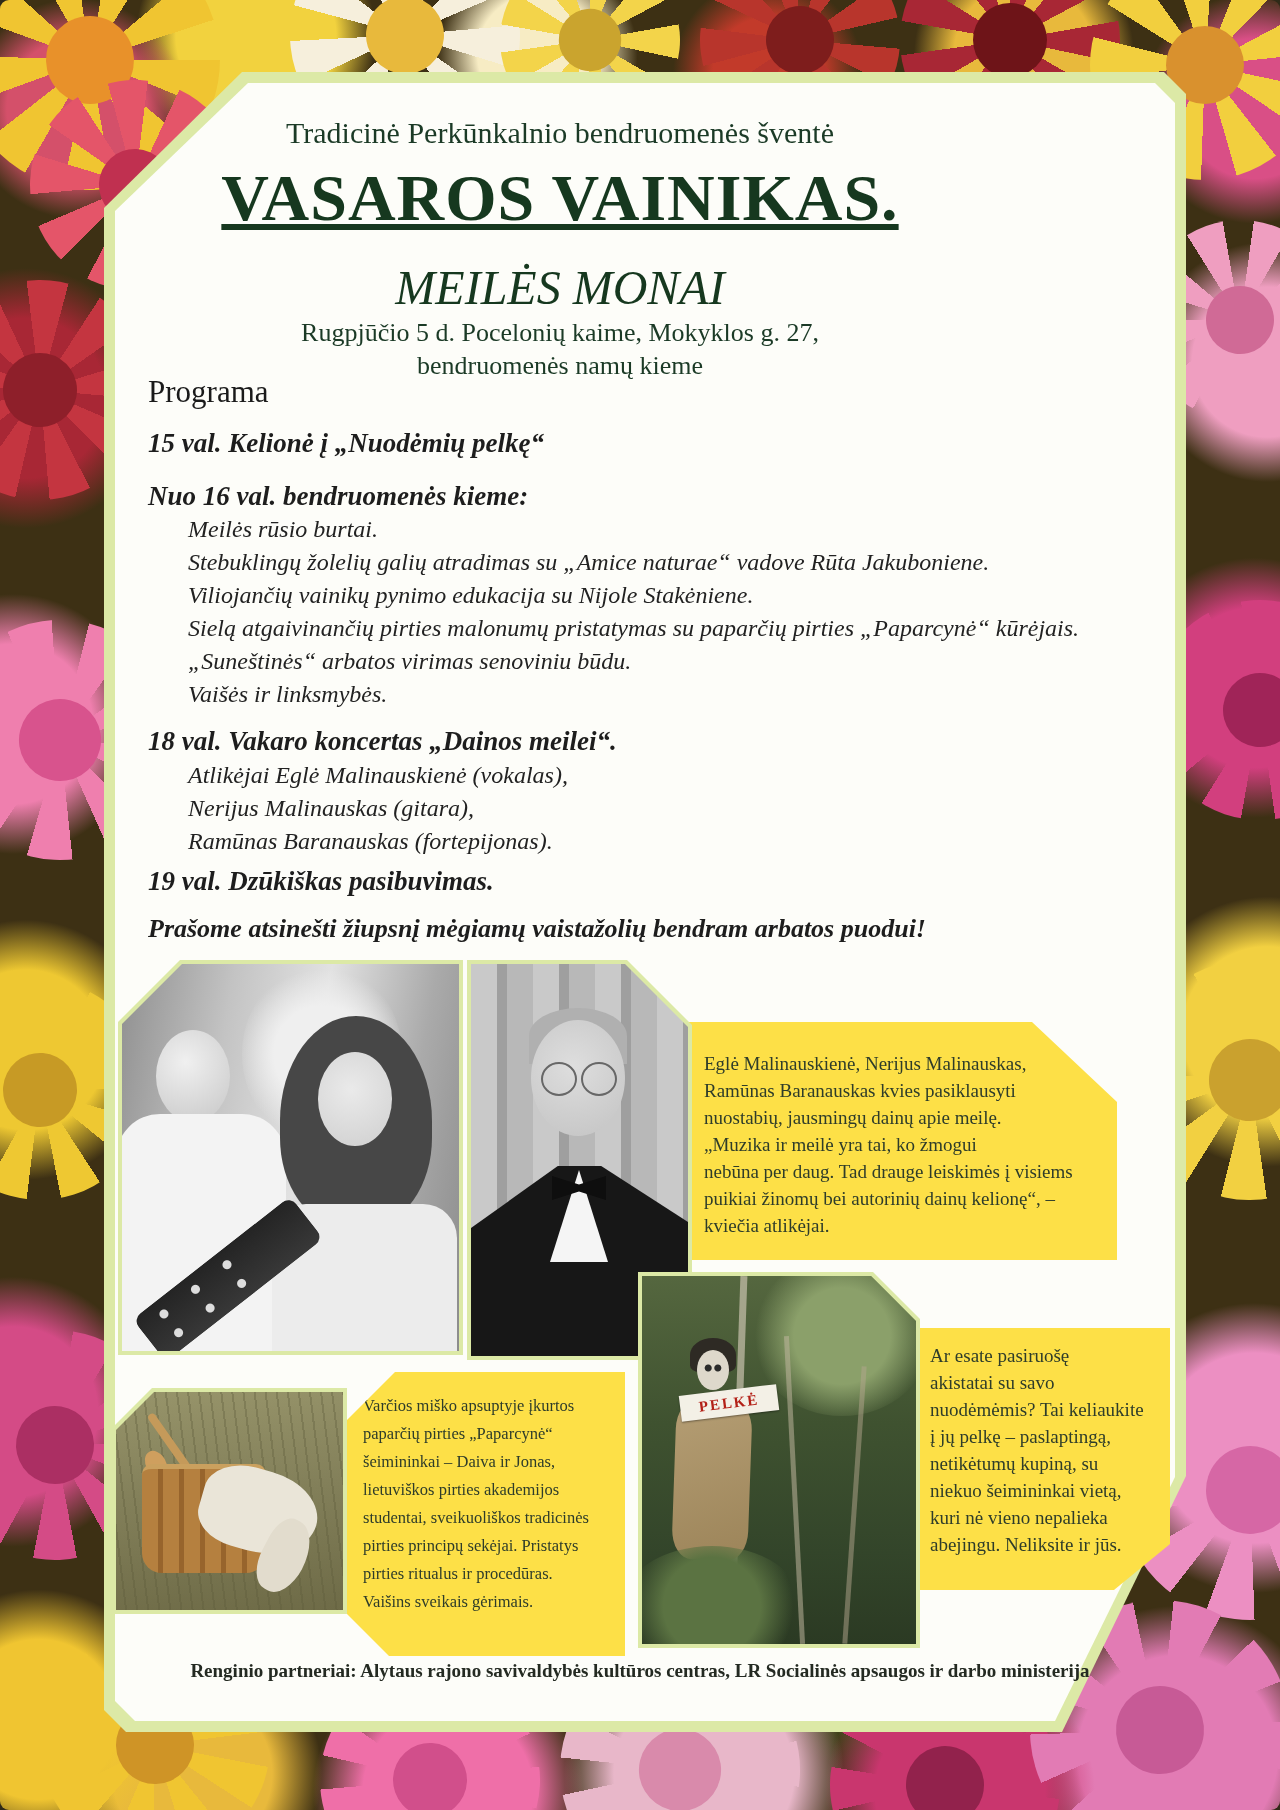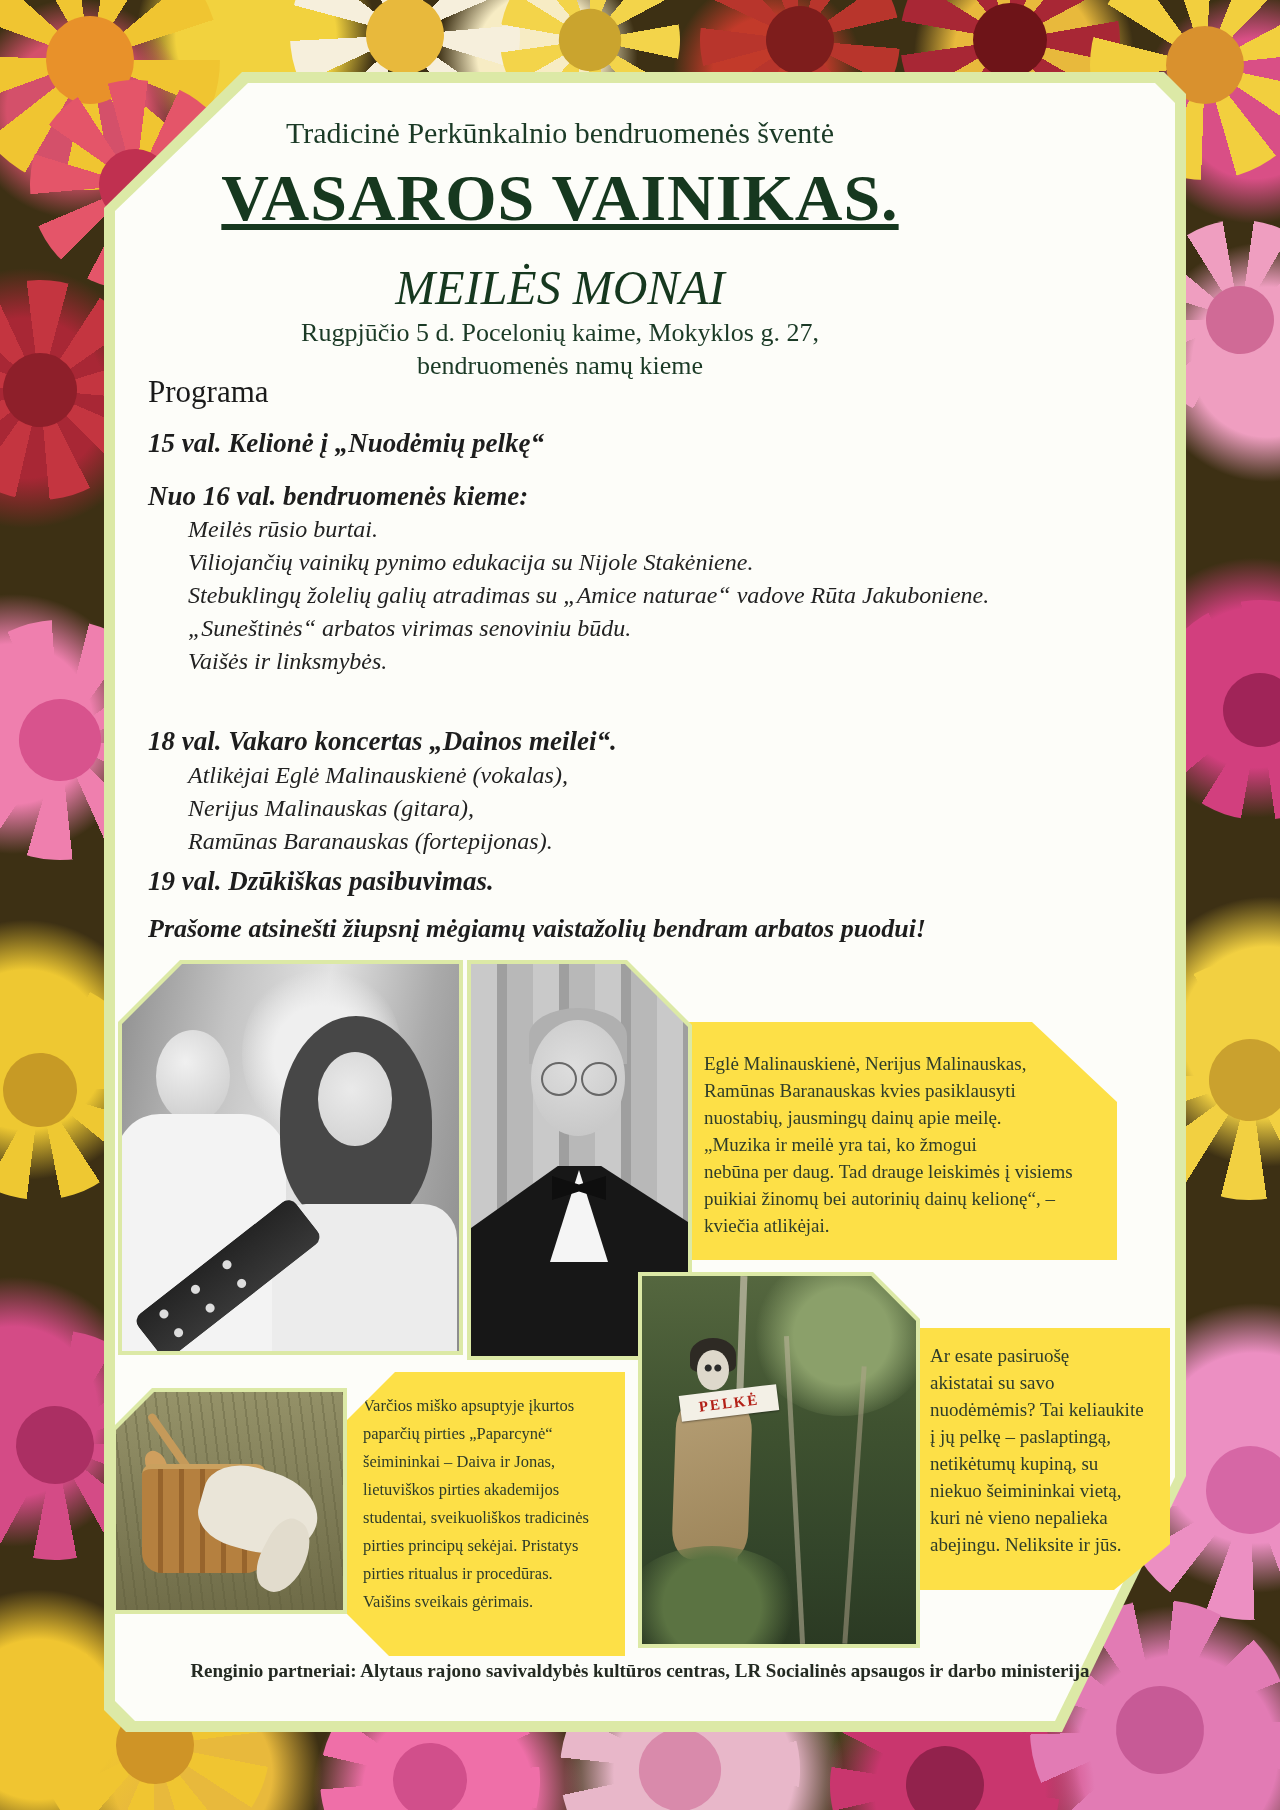--- a/index.html
+++ b/index.html
@@ -1,17 +1,17 @@
 <!DOCTYPE html>
 <html><head>
 <meta charset="utf-8">
 <style>
   html,body{margin:0;padding:0;background:#2f2a18;}
   .stage{position:relative;width:1280px;height:1810px;overflow:hidden;
-         font-family:"Liberation Serif", serif;}
+         font-family:"Liberation Serif", serif;border-radius:9px;}
 
   
   .floral-bg{position:absolute;inset:0;background-color:#3d3014;
     background-image:
       radial-gradient(circle at 6% 6%,  #d4506a 0 70px, transparent 110px),
       radial-gradient(circle at 20% 2%, #f2d23e 0 80px, transparent 120px),
       radial-gradient(circle at 42% 3%, #f7ecc4 0 60px, transparent 100px),
       radial-gradient(circle at 60% 4%, #c23a2a 0 55px, transparent 95px),
       radial-gradient(circle at 80% 3%, #e8b93c 0 70px, transparent 110px),
       radial-gradient(circle at 98% 6%, #d94f86 0 70px, transparent 115px),
@@ -110,22 +110,23 @@
     <div class="txt maintitle">VASAROS VAINIKAS.</div>
     <div class="txt subtitle">MEILĖS MONAI</div>
     <div class="txt dateline" style="top:318px">Rugpjūčio 5 d. Pocelonių kaime, Mokyklos g. 27,</div>
     <div class="txt dateline" style="top:351px">bendruomenės namų kieme</div>
 
     <div class="txt h-prog">Programa</div>
     <div class="txt h-item" style="top:428px">15 val. Kelionė į „Nuodėmių pelkę“</div>
     <div class="txt h-item" style="top:481px">Nuo 16 val. bendruomenės kieme:</div>
     <div class="sublist" style="top:513px">
       <div>Meilės rūsio burtai.</div>
+      <div>Stebuklingų žolelių galių atradimas su „Amice naturae“ vadove Rūta Jakuboniene.</div>
       <div>Viliojančių vainikų pynimo edukacija su Nijole Stakėniene.</div>
-      <div>Stebuklingų žolelių galių atradimas su „Amice naturae“ vadove Rūta Jakuboniene.</div>
+      <div>Sielą atgaivinančių pirties malonumų pristatymas su paparčių pirties „Paparcynė“ kūrėjais.</div>
       <div>„Suneštinės“ arbatos virimas senoviniu būdu.</div>
       <div>Vaišės ir linksmybės.</div>
     </div>
     <div class="txt h-item" style="top:726px">18 val. Vakaro koncertas „Dainos meilei“.</div>
     <div class="sublist" style="top:759px">
       <div>Atlikėjai Eglė Malinauskienė (vokalas),</div>
       <div>Nerijus Malinauskas (gitara),</div>
       <div>Ramūnas Baranauskas (fortepijonas).</div>
     </div>
     <div class="txt h-item" style="top:866px">19 val. Dzūkiškas pasibuvimas.</div>

